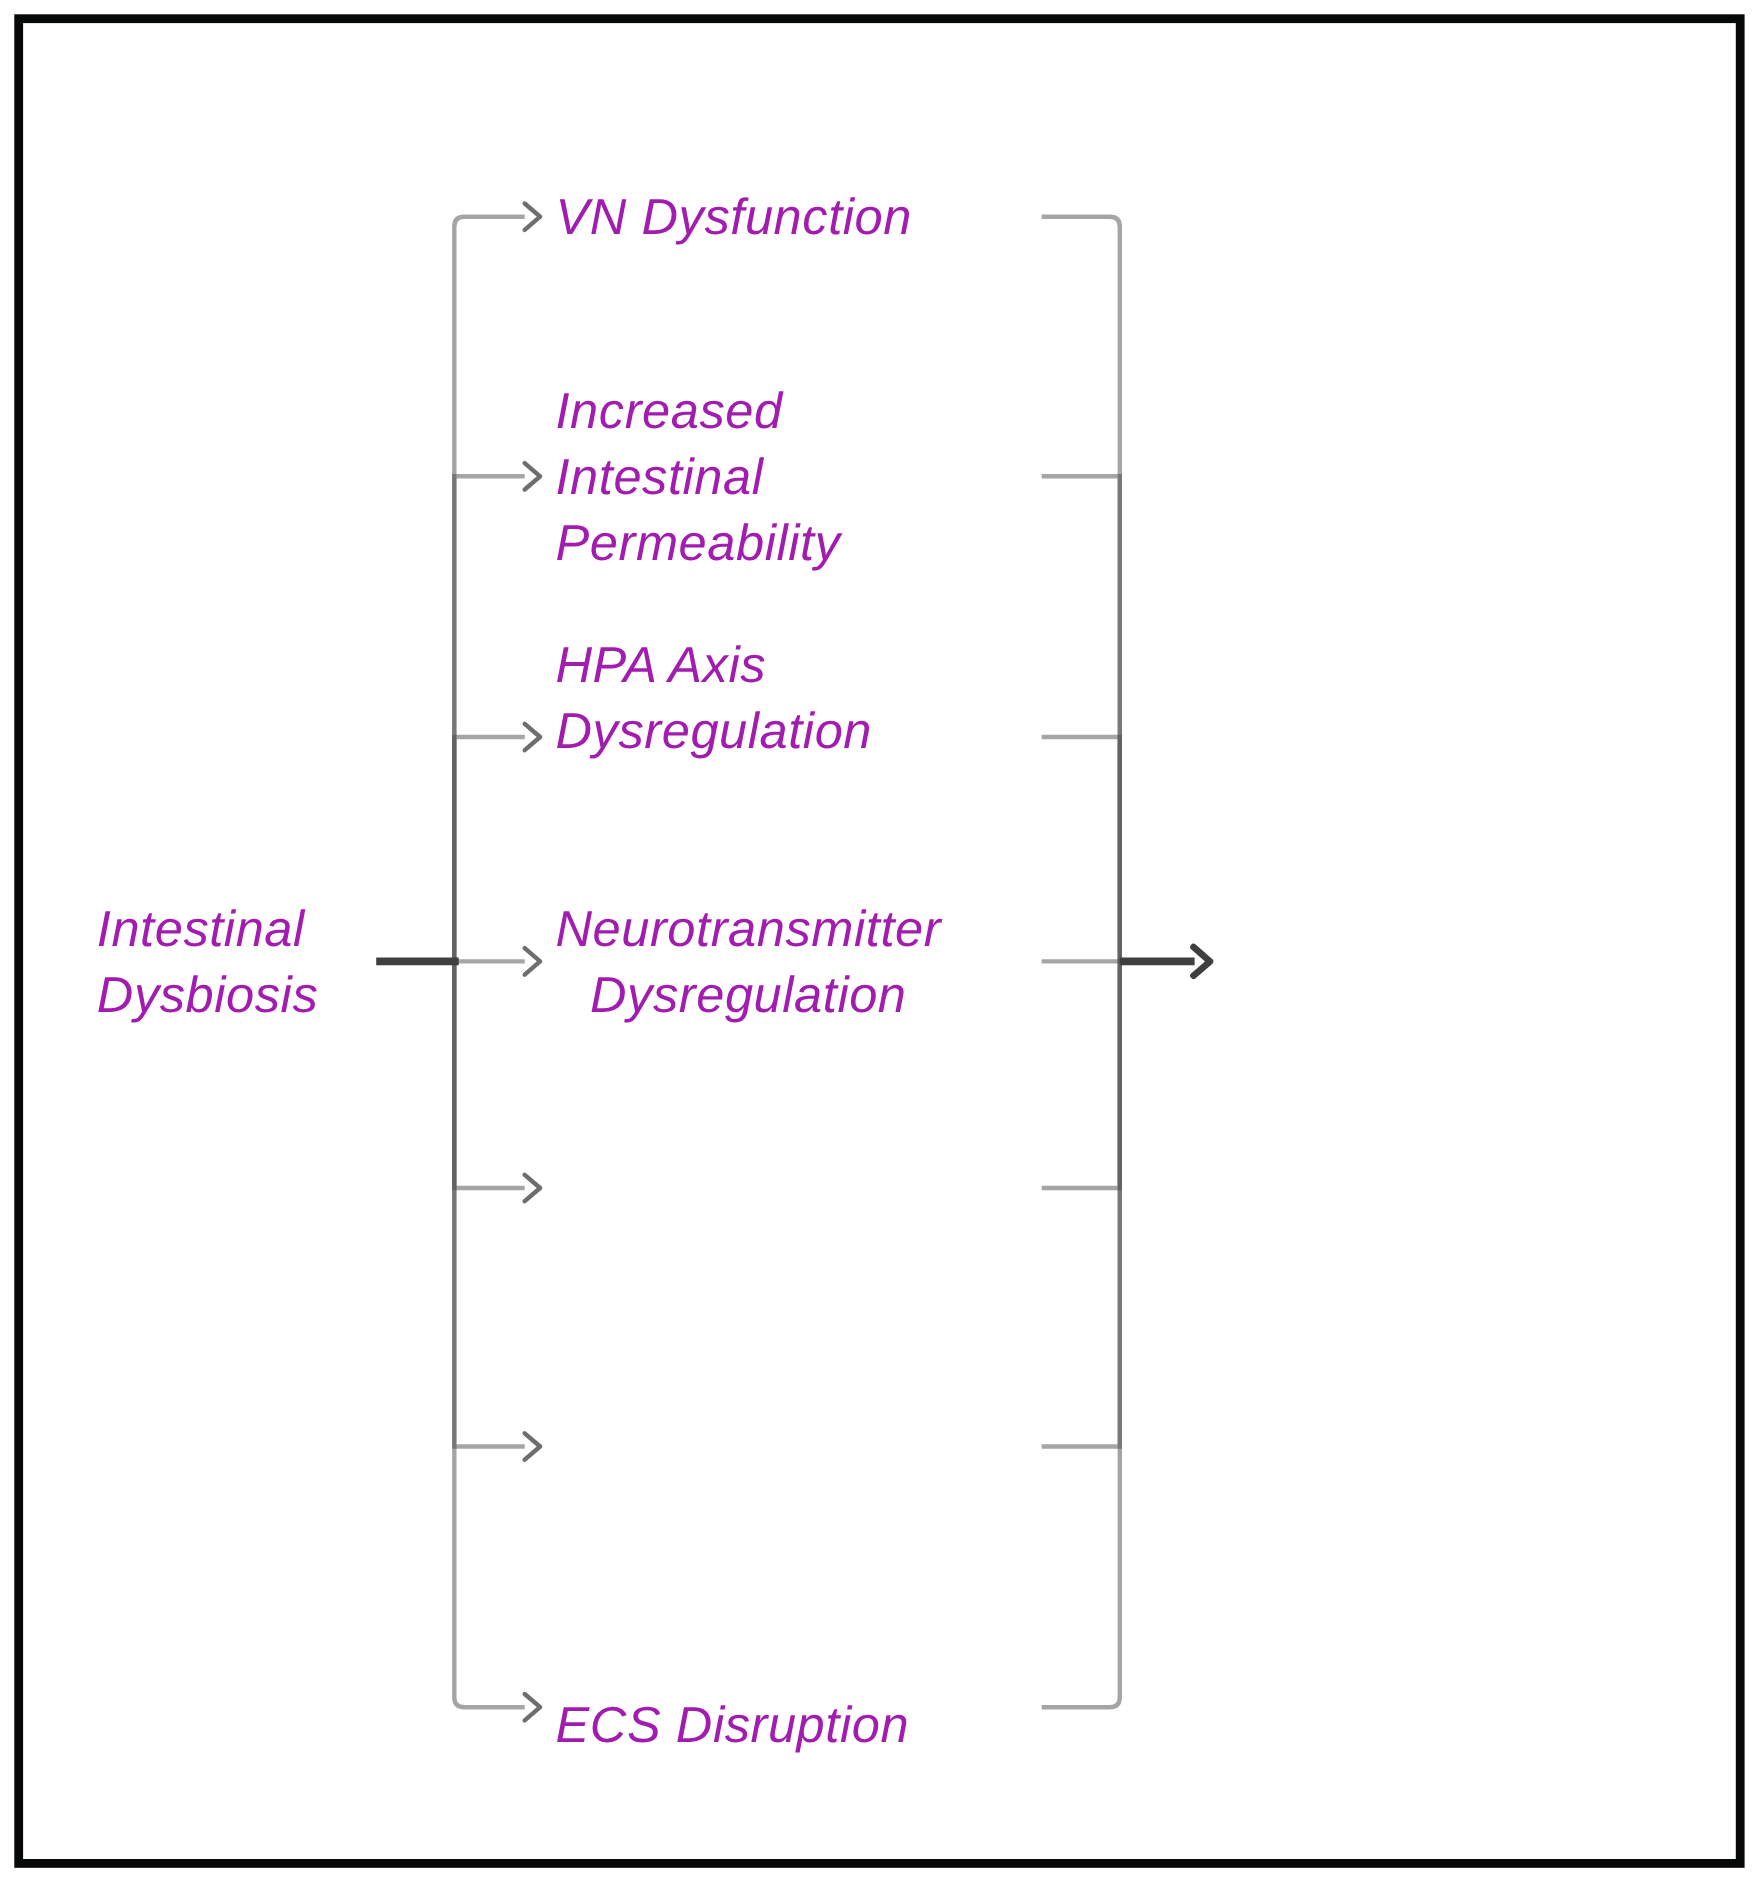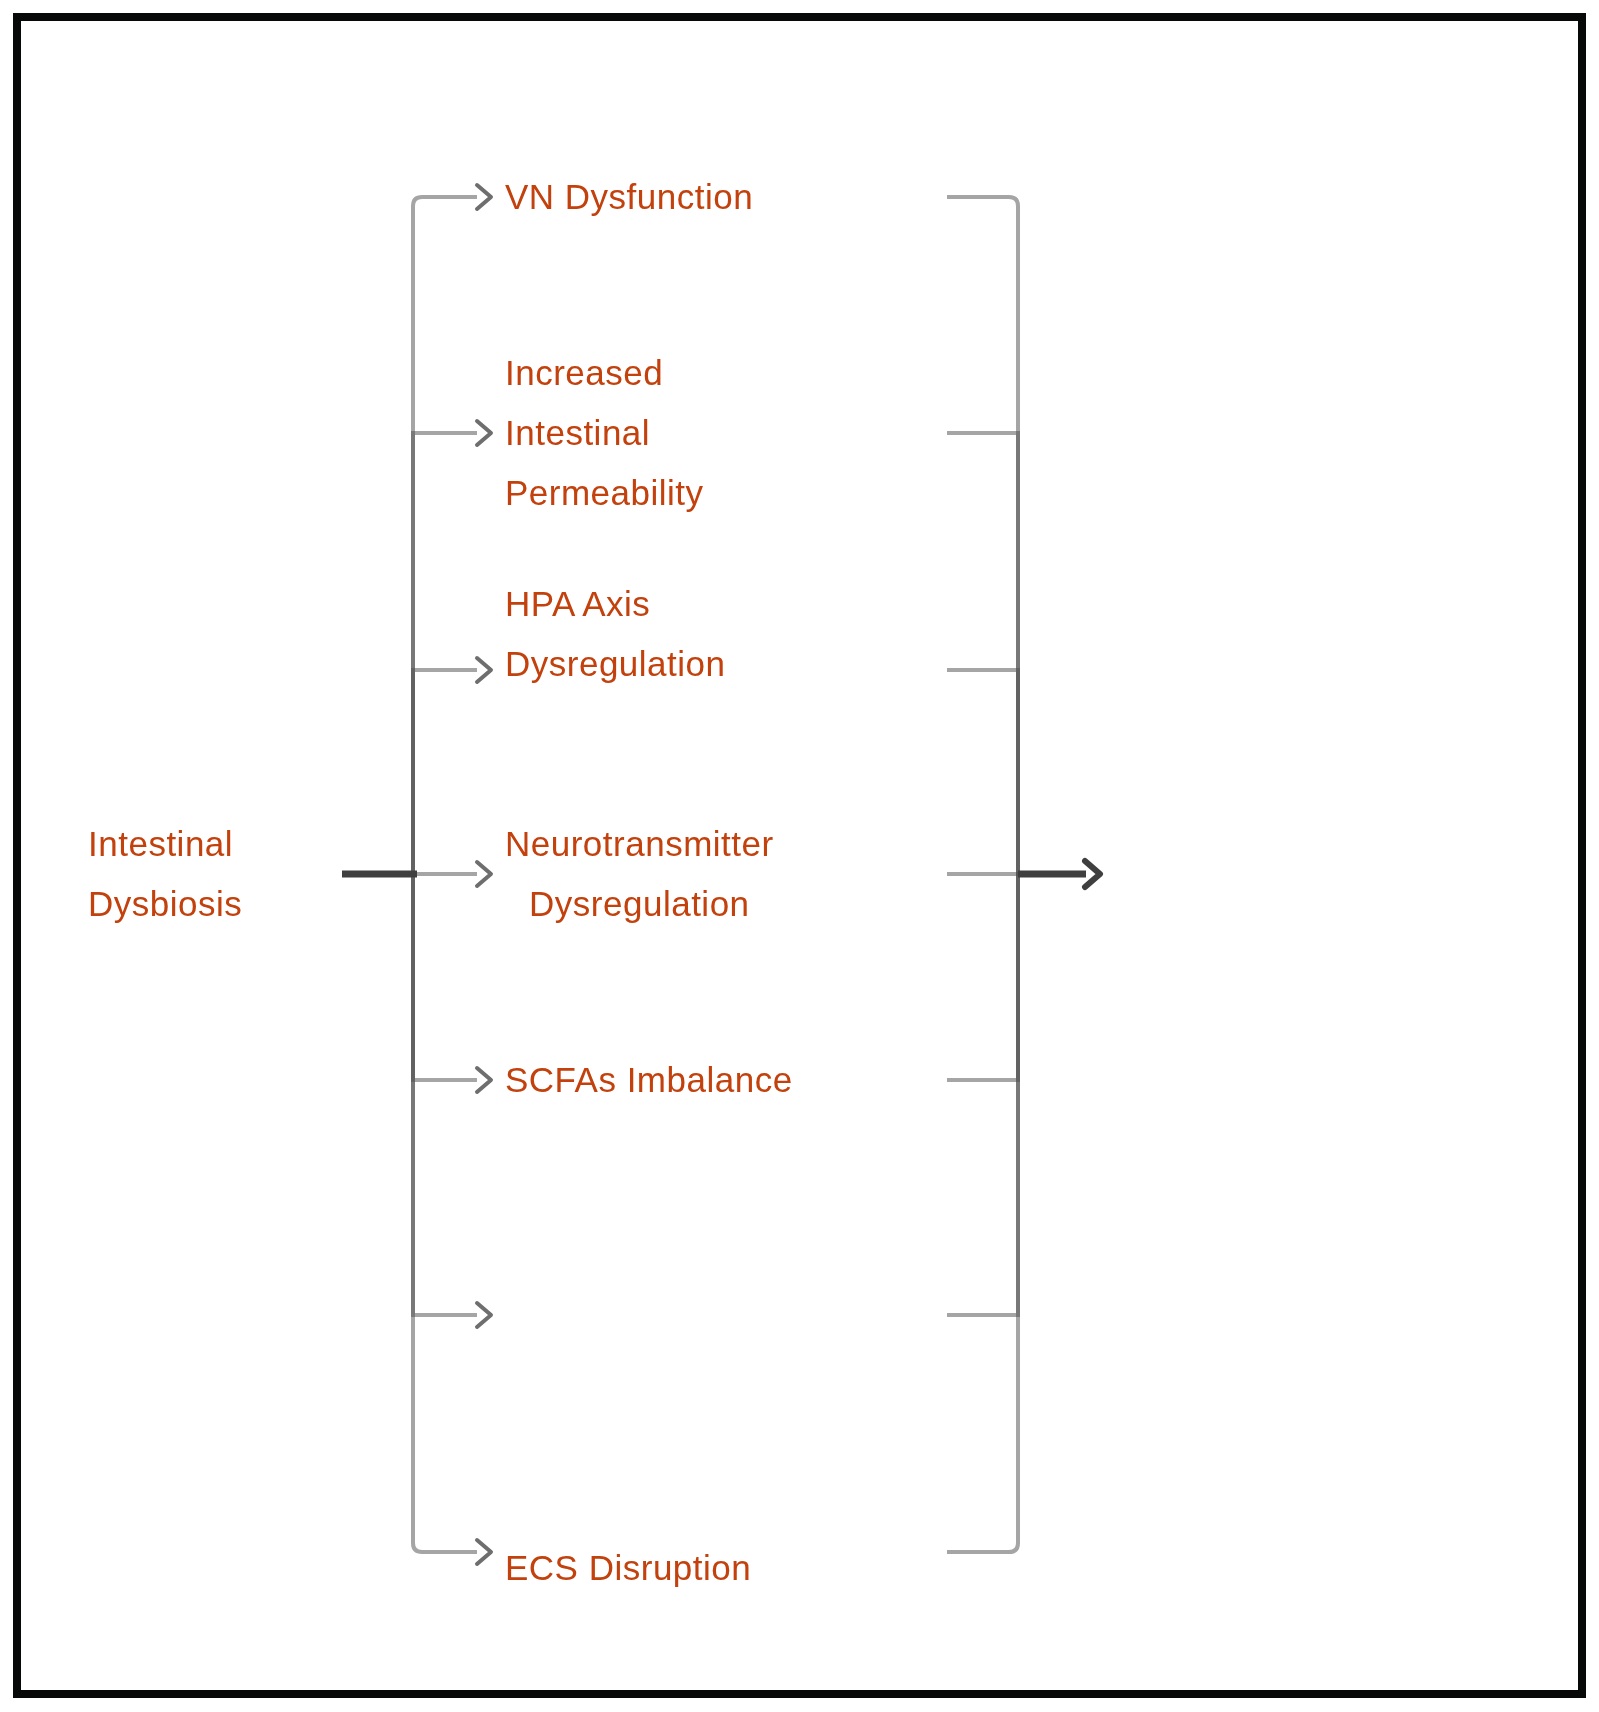--- a/index.html
+++ b/index.html
@@ -26,25 +26,26 @@
   #wires {
     position: absolute;
     left: 0;
     top: 0;
     width: 1599px;
     height: 1712px;
   }
   .node-label {
     position: absolute;
     transform: translateY(-50%);
-    font-size: 35px;
+    font-size: 46px;
     line-height: 60px;
-    color: #c2410c;
+    color: #a21caf;
     white-space: pre-line;
     letter-spacing: 0.5px;
+    font-style: italic;
   }
   .wire {
     fill: none;
     stroke: rgba(75,75,75,0.5);
     stroke-width: 4;
   }
   .chevron {
     fill: none;
     stroke: #6e6e6e;
     stroke-width: 4;
@@ -118,19 +119,18 @@
   <div class="node-label" style="left:505px; top:433px;">Increased
 Intestinal
 Permeability</div>
 
   <div class="node-label" style="left:505px; top:634px;">HPA Axis
 Dysregulation</div>
 
   <div class="node-label" style="left:505px; top:874px;text-align:center;">Neurotransmitter
 Dysregulation</div>
 
-  <div class="node-label" style="left:505px; top:1080px;">SCFAs Imbalance</div>
 
 
   <div class="node-label" style="left:505px; top:1552px;margin-top:16px;">ECS Disruption</div>
 
 
 </div>
 
 </body></html>

